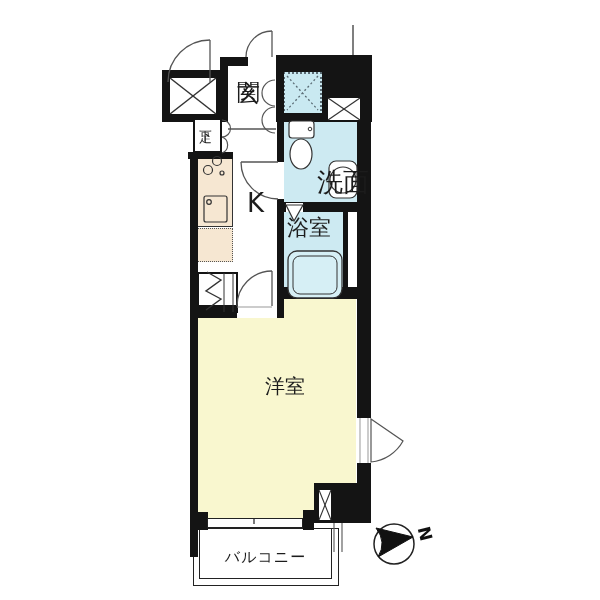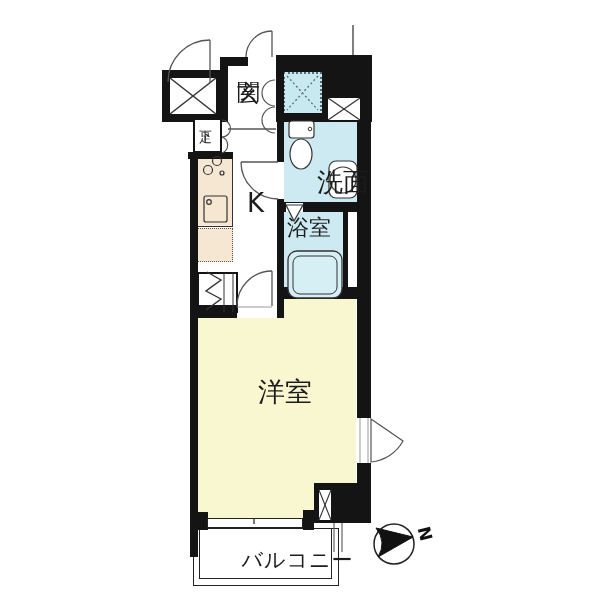--- a/index.html
+++ b/index.html
@@ -154,18 +154,18 @@
       <path d="M413,537 L376,528 Q387,542 378,557 Z" fill="#111" stroke="#111"></path>
       <text transform="translate(424,534) rotate(76)" font-size="17" font-weight="bold" text-anchor="middle" dominant-baseline="middle" fill="#111">N</text>
     </g>
   </svg>
 
   <div class="lbl vert" style="left:237px;top:61px;font-size:23px;">玄関</div>
   <div class="lbl vert" style="left:199px;top:121px;font-size:12.5px;letter-spacing:1px;">下足</div>
   <div class="lbl" style="left:247px;top:190px;font-size:26px;font-weight:500;">K</div>
   <div class="lbl" style="left:285px;top:169px;font-size:26px;margin-left:32px;">洗面</div>
   <div class="lbl" style="left:287px;top:217px;font-size:22px;">浴室</div>
-  <div class="lbl center" style="left:215px;top:372px;width:140px;font-size:27px;line-height:1.45;">
+  <div class="lbl center" style="left:215px;top:372px;width:140px;font-size:20px;line-height:1.45;">
     <div>洋室</div>
   </div>
-  <div class="lbl center" style="left:199px;top:550px;width:133px;font-size:21px;letter-spacing:1px;padding-left:32px;">バルコニー</div>
+  <div class="lbl center" style="left:199px;top:550px;width:133px;font-size:15px;letter-spacing:1px;">バルコニー</div>
 
 </div>
 
 </body></html>

